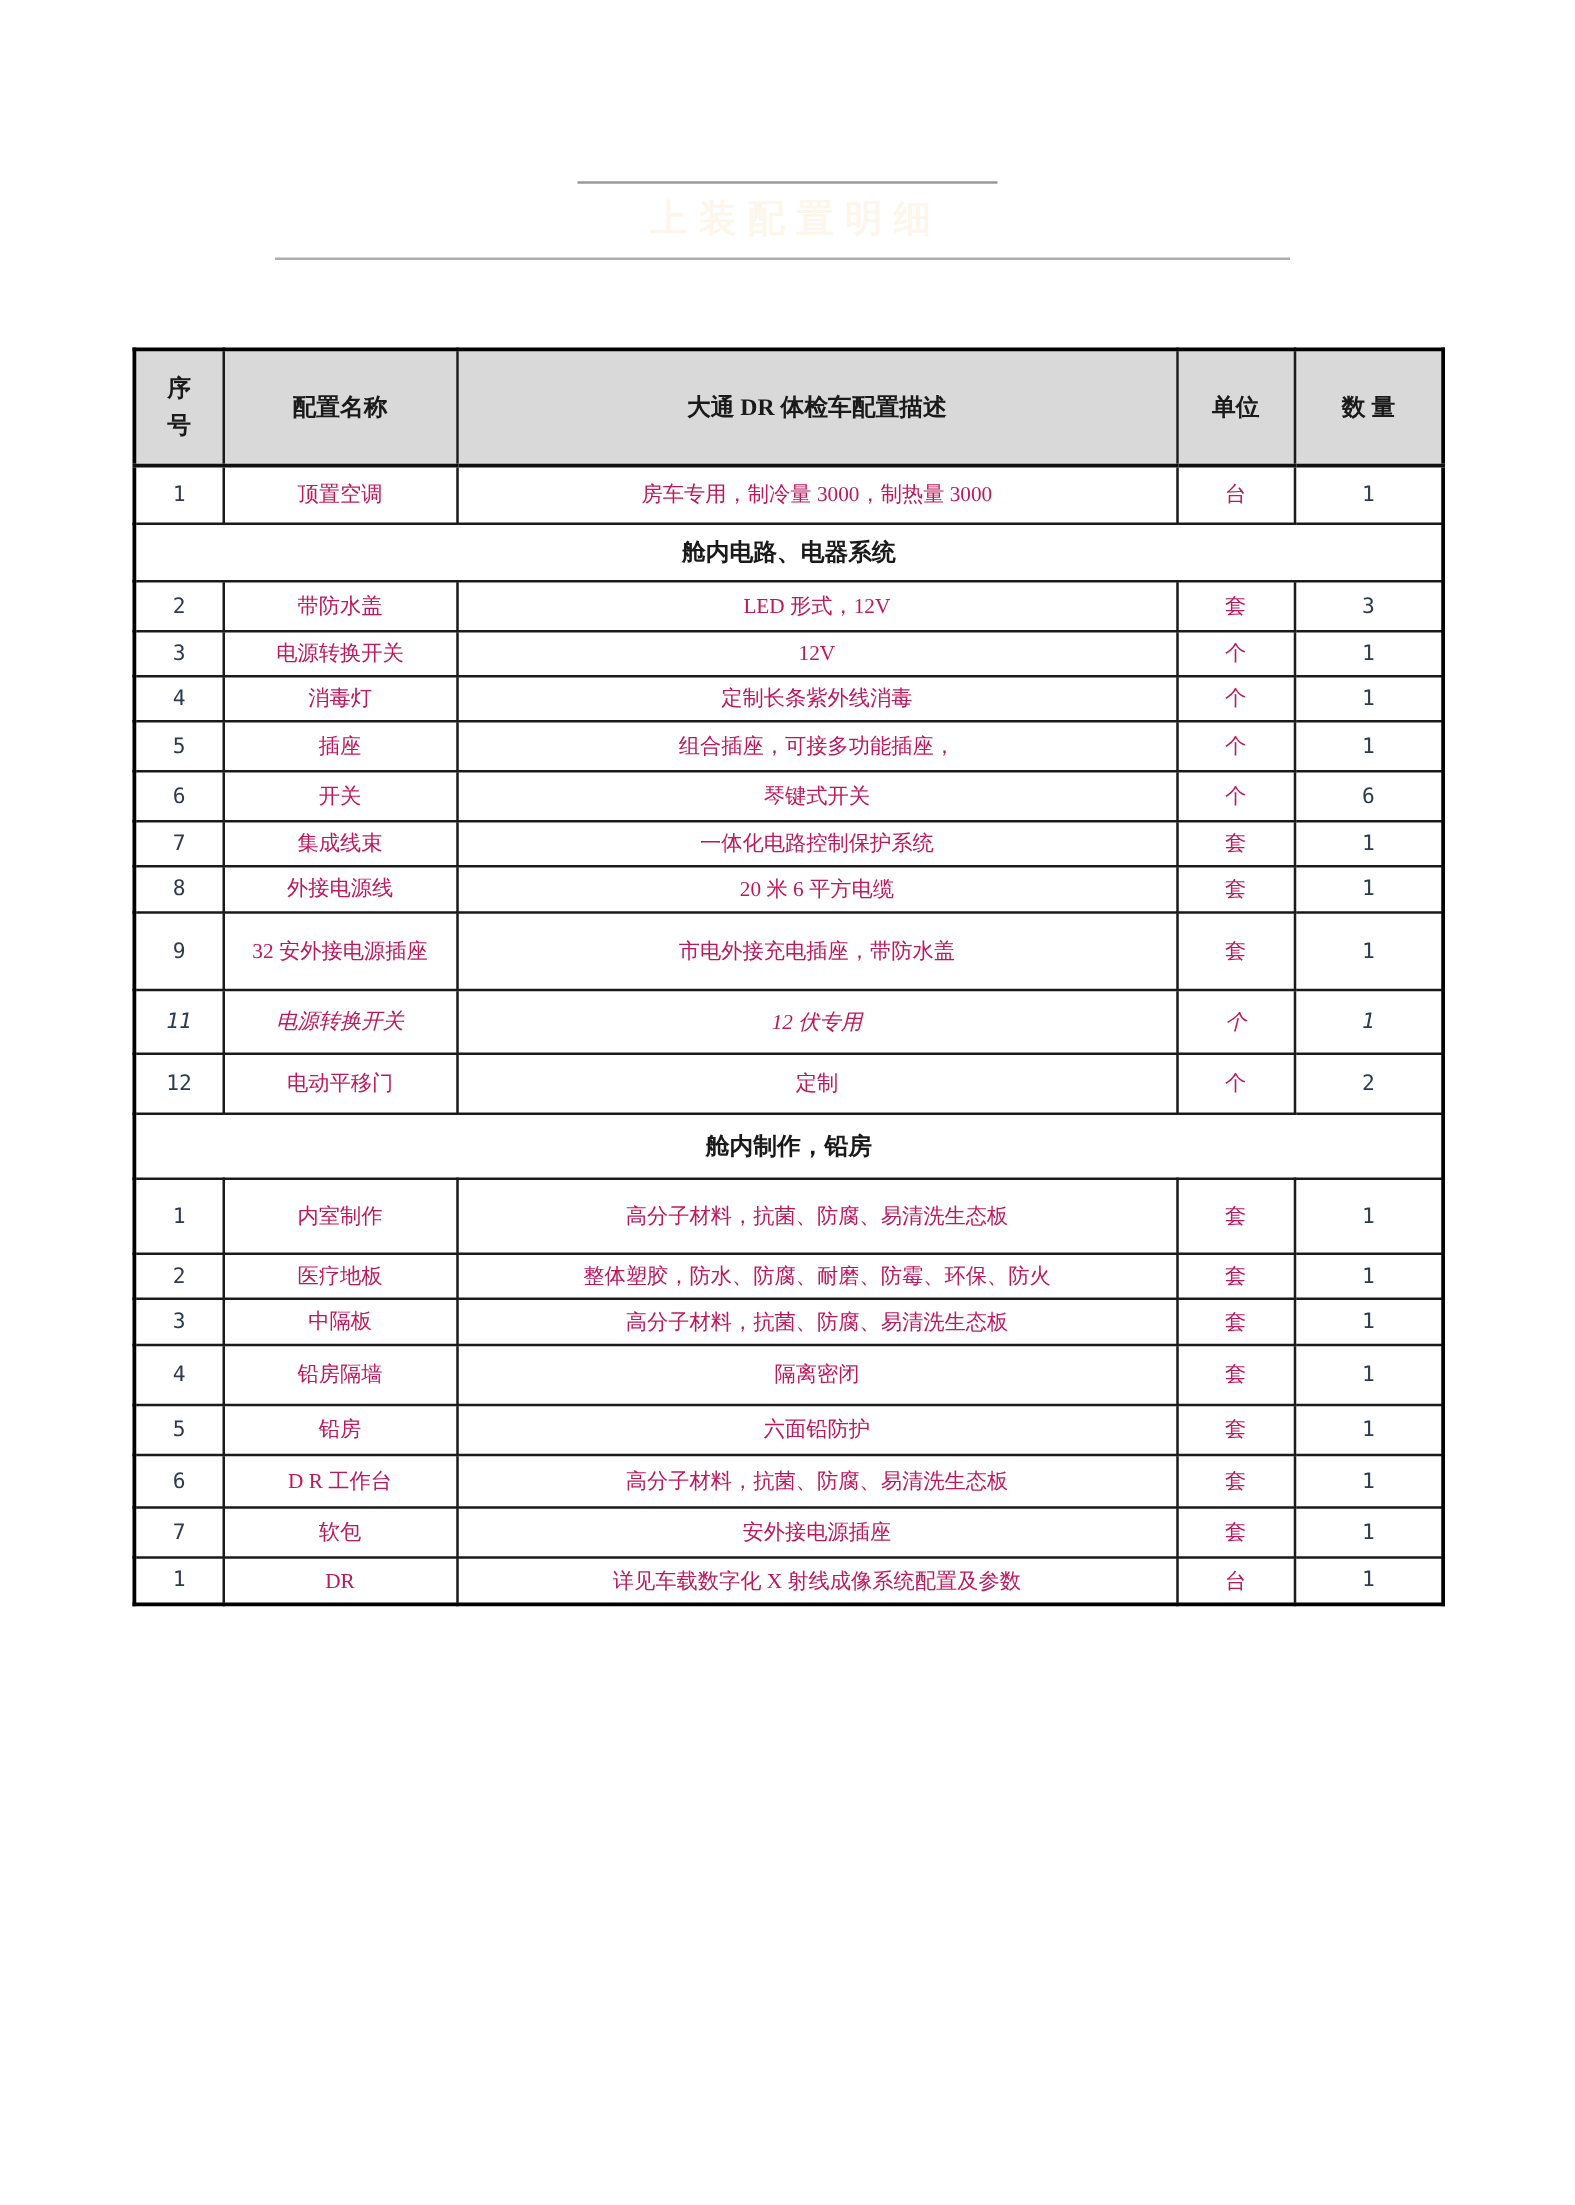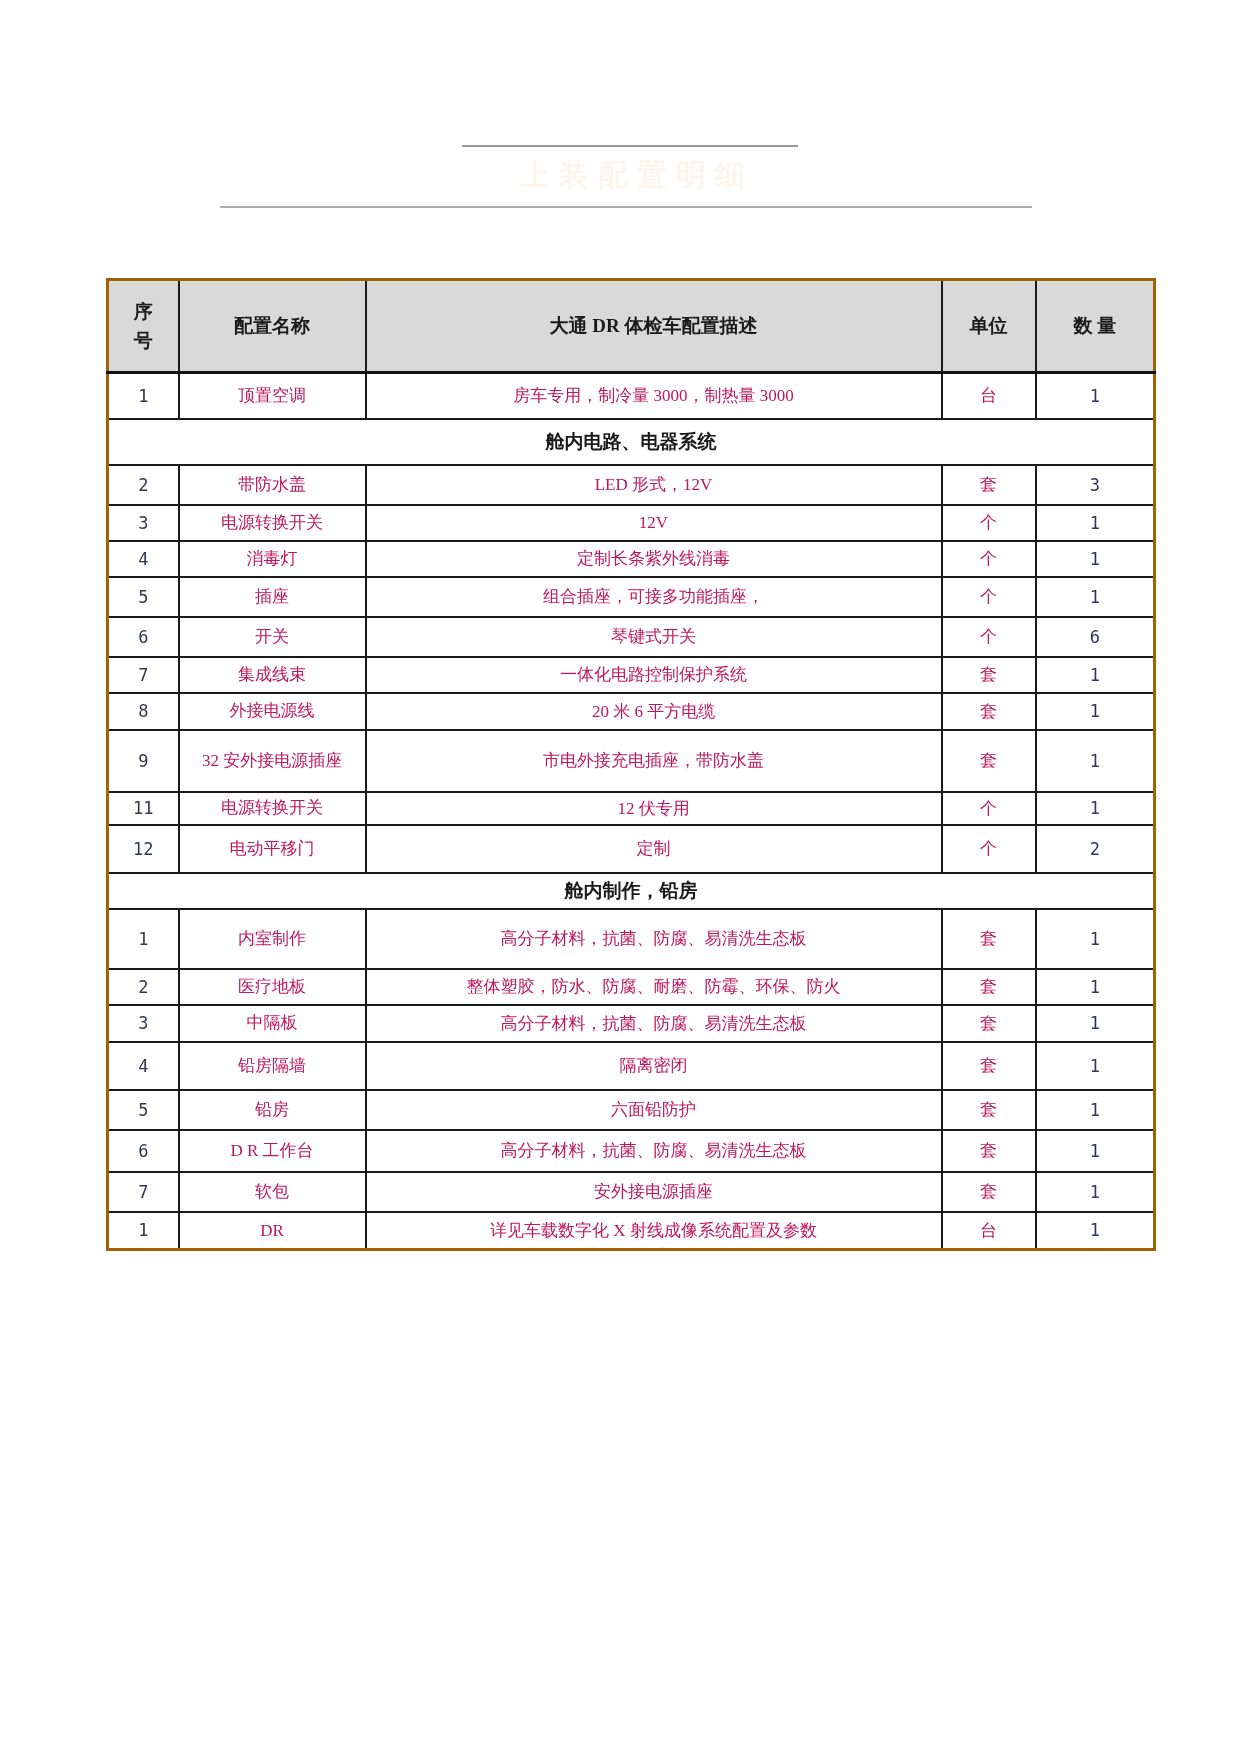--- a/index.html
+++ b/index.html
@@ -27,21 +27,21 @@
     color:#fdf6ec;
     font-family:"Liberation Sans","DejaVu Sans",sans-serif;
     font-weight:bold; font-size:30px;
     letter-spacing:9px; padding-left:9px;
     white-space:nowrap;
   }
   
   table.cfg {
     position:absolute; left:106px; top:278px; width:1047px;
     border-collapse:collapse; table-layout:fixed;
-    border:3px solid #a16207;
+    border:3px solid #000000;
     padding-left:24px;
   }
   table.cfg th, table.cfg td {
     border:2px solid #1a1a1a;
     padding:0 4px;
     text-align:center; vertical-align:middle;
     font-size:17px;
     overflow:hidden;
   }
   table.cfg thead th {
@@ -146,35 +146,35 @@
         <td class="c-unit">套</td>
         <td class="c-qty">1</td>
       </tr>
       <tr style="height: 62px;">
         <td class="c-idx">9</td>
         <td class="c-name">32 安外接电源插座</td>
         <td class="c-desc">市电外接充电插座，带防水盖</td>
         <td class="c-unit">套</td>
         <td class="c-qty">1</td>
       </tr>
-      <tr style="height: 33px;">
+      <tr style="height: 51px; font-style: italic;">
         <td class="c-idx">11</td>
         <td class="c-name">电源转换开关</td>
         <td class="c-desc">12 伏专用</td>
         <td class="c-unit">个</td>
         <td class="c-qty">1</td>
       </tr>
       <tr style="height: 48px;">
         <td class="c-idx">12</td>
         <td class="c-name">电动平移门</td>
         <td class="c-desc">定制</td>
         <td class="c-unit">个</td>
         <td class="c-qty">2</td>
       </tr>
-      <tr class="section-row" style="height: 36px;">
+      <tr class="section-row" style="height: 52px;">
         <td colspan="5">舱内制作，铅房</td>
       </tr>
       <tr style="height: 60px;">
         <td class="c-idx">1</td>
         <td class="c-name">内室制作</td>
         <td class="c-desc">高分子材料，抗菌、防腐、易清洗生态板</td>
         <td class="c-unit">套</td>
         <td class="c-qty">1</td>
       </tr>
       <tr style="height: 36px;">

